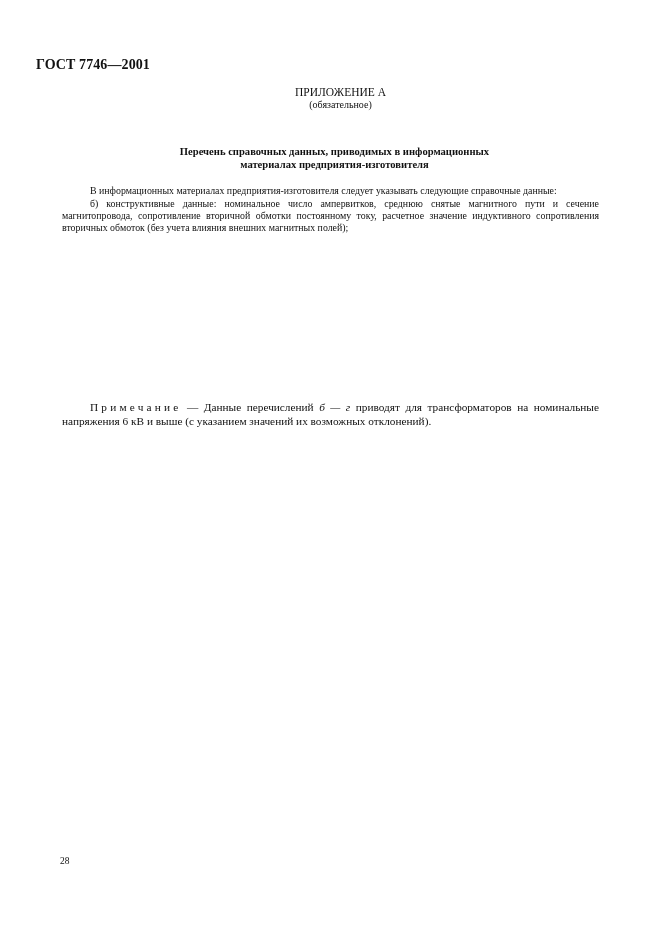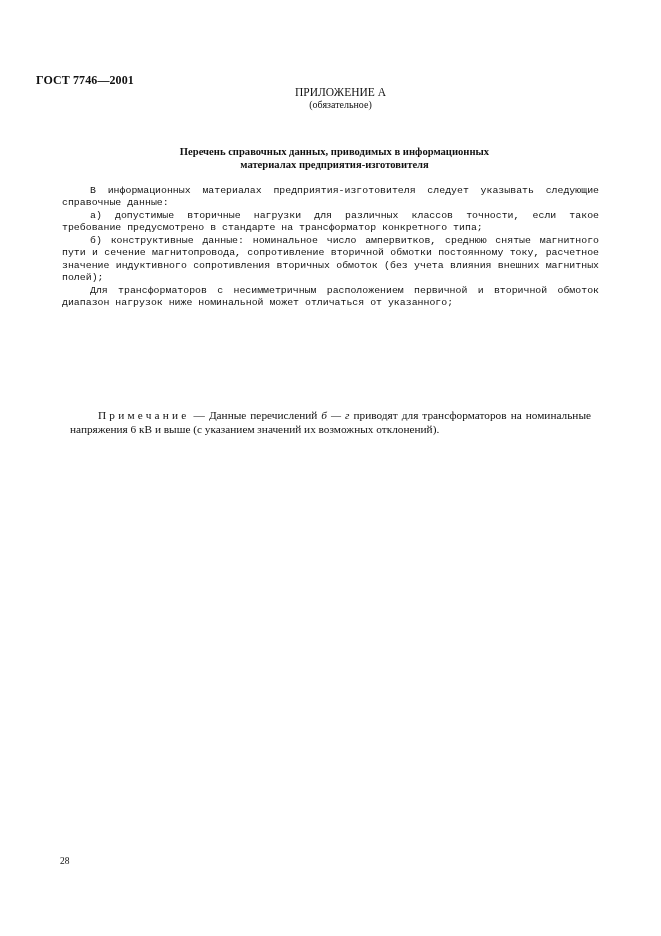--- a/index.html
+++ b/index.html
@@ -11,23 +11,23 @@
       width: 661px;
       height: 936px;
       position: relative;
       overflow: hidden;
       font-family: "Liberation Serif", serif;
       color: #111111;
     }
     .header-code {
       position: absolute;
       left: 36px;
-      top: 73px;
+      top: 57px;
       font-weight: bold;
-      font-size: 12px;
+      font-size: 14px;
       letter-spacing: 0.1px;
       font-family: Liberation Serif, serif;
     }
     .appendix {
       position: absolute;
       left: 0;
       width: 661px;
       text-align: center;
     }
     .appendix-title {
@@ -56,36 +56,35 @@
       left: 62px;
       width: 537px;
       top: 185px;
       font-size: 9.9px;
       line-height: 12.1px;
       text-align: justify;
     }
     .body-text p {
       margin: 0;
       text-indent: 28px;
-      font-family: Liberation Mono, monospace;
     }
     .body-text p.gap-before {
       margin-top: 1px;
     }
     .note {
       position: absolute;
       left: 62px;
       width: 537px;
       top: 400px;
       font-size: 11.3px;
       line-height: 14.2px;
       text-align: justify;
     }
     .note p {
-      margin: 8px;
+      margin: 0;
       text-indent: 28px;
     }
     .note .spaced {
       letter-spacing: 3.2px;
     }
     .note i {
       font-style: italic;
     }
     .page-number {
       position: absolute;
@@ -102,22 +101,20 @@
 <div class="appendix appendix-title">ПРИЛОЖЕНИЕ А</div>
 <div class="appendix appendix-sub">(обязательное)</div>
 
 <div class="doc-title">
   <div>Перечень справочных данных, приводимых в информационных</div>
   <div>материалах предприятия-изготовителя</div>
 </div>
 
 <div class="body-text">
   <p>В информационных материалах предприятия-изготовителя следует указывать следующие справочные данные:</p>
-  <p class="gap-before">а) допустимые вторичные нагрузки для различных классов точности, если такое требование предусмотрено в стандарте на трансформатор конкретного типа;</p>
   <p class="gap-before">б) конструктивные данные: номинальное число ампервитков, среднюю снятые магнитного пути и сечение магнитопровода, сопротивление вторичной обмотки постоянному току, расчетное значение индуктивного сопротивления вторичных обмоток (без учета влияния внешних магнитных полей);</p>
-  <p class="gap-before">Для трансформаторов с несимметричным расположением первичной и вторичной обмоток диапазон нагрузок ниже номинальной может отличаться от указанного;</p>
 </div>
 
 <div class="note">
   <p><span class="spaced">Примечание</span><span> — Данные перечислений </span><i>б — г</i><span> приводят для трансформаторов на номинальные напряжения 6 кВ и выше (с указанием значений их возможных отклонений).</span></p>
 </div>
 
 <div class="page-number">28</div>
 
 </body></html>

